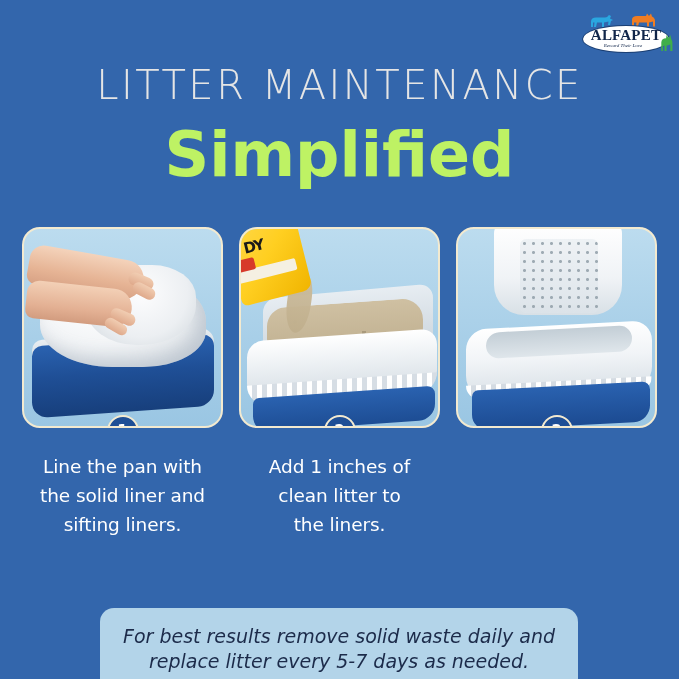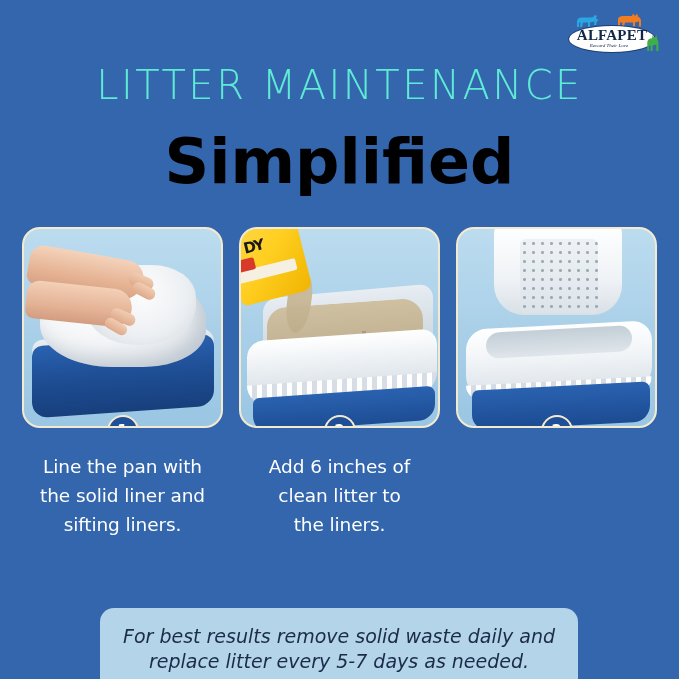--- a/index.html
+++ b/index.html
@@ -12,21 +12,21 @@
     overflow: hidden;
     background: #3366ac;
     font-family: "Liberation Sans", sans-serif;
     position: relative;
   }
 
   
   .logo-wrap {
     position: absolute;
     top: 12px;
-    right: 20px;
+    right: 6px;
     width: 92px;
     height: 44px;
   }
   .logo-oval {
     position: absolute;
     left: 2px;
     top: 14px;
     width: 86px;
     height: 26px;
     background: #ffffff;
@@ -86,32 +86,32 @@
     top: 62px;
     left: 0;
     width: 679px;
     text-align: center;
   }
   .headline-top {
     font-family: "DejaVu Sans", sans-serif;
     font-weight: 300;
     font-size: 40px;
     letter-spacing: 2.5px;
-    color: #5eead4;
+    color: #e5e5e5;
     line-height: 46px;
     white-space: nowrap;
   }
   .headline-bottom {
     font-family: "DejaVu Sans", sans-serif;
     font-weight: bold;
     font-size: 62px;
     letter-spacing: 0px;
-    color: #000000;
+    color: #bef264;
     line-height: 70px;
-    margin-top: 19px;
+    margin-top: 12px;
   }
 
   
   .steps {
     position: absolute;
     top: 227px;
     left: 22px;
     width: 636px;
     display: flex;
     gap: 16px;
@@ -488,21 +488,21 @@
       <div class="p2-stream"></div>
       <div class="p2-bag"></div>
       <div class="p2-bag-band"></div>
       <div class="p2-bag-red"></div>
       <div class="p2-bag-txt">DY</div>
       <div class="p2-liner-front"></div>
       <div class="p2-ruffle"></div>
       <div class="p2-pan"></div>
       <div class="badge">2</div>
     </div>
-    <div class="caption">Add 6 inches of
+    <div class="caption">Add 1 inches of
 clean litter to
 the liners.</div>
   </div>
 
   <div class="step">
     <div class="photo">
       <div class="p3-sift"></div>
       <div class="p3-mesh"></div>
       <div class="p3-fall"></div>
       <div class="p3-liner"></div>

